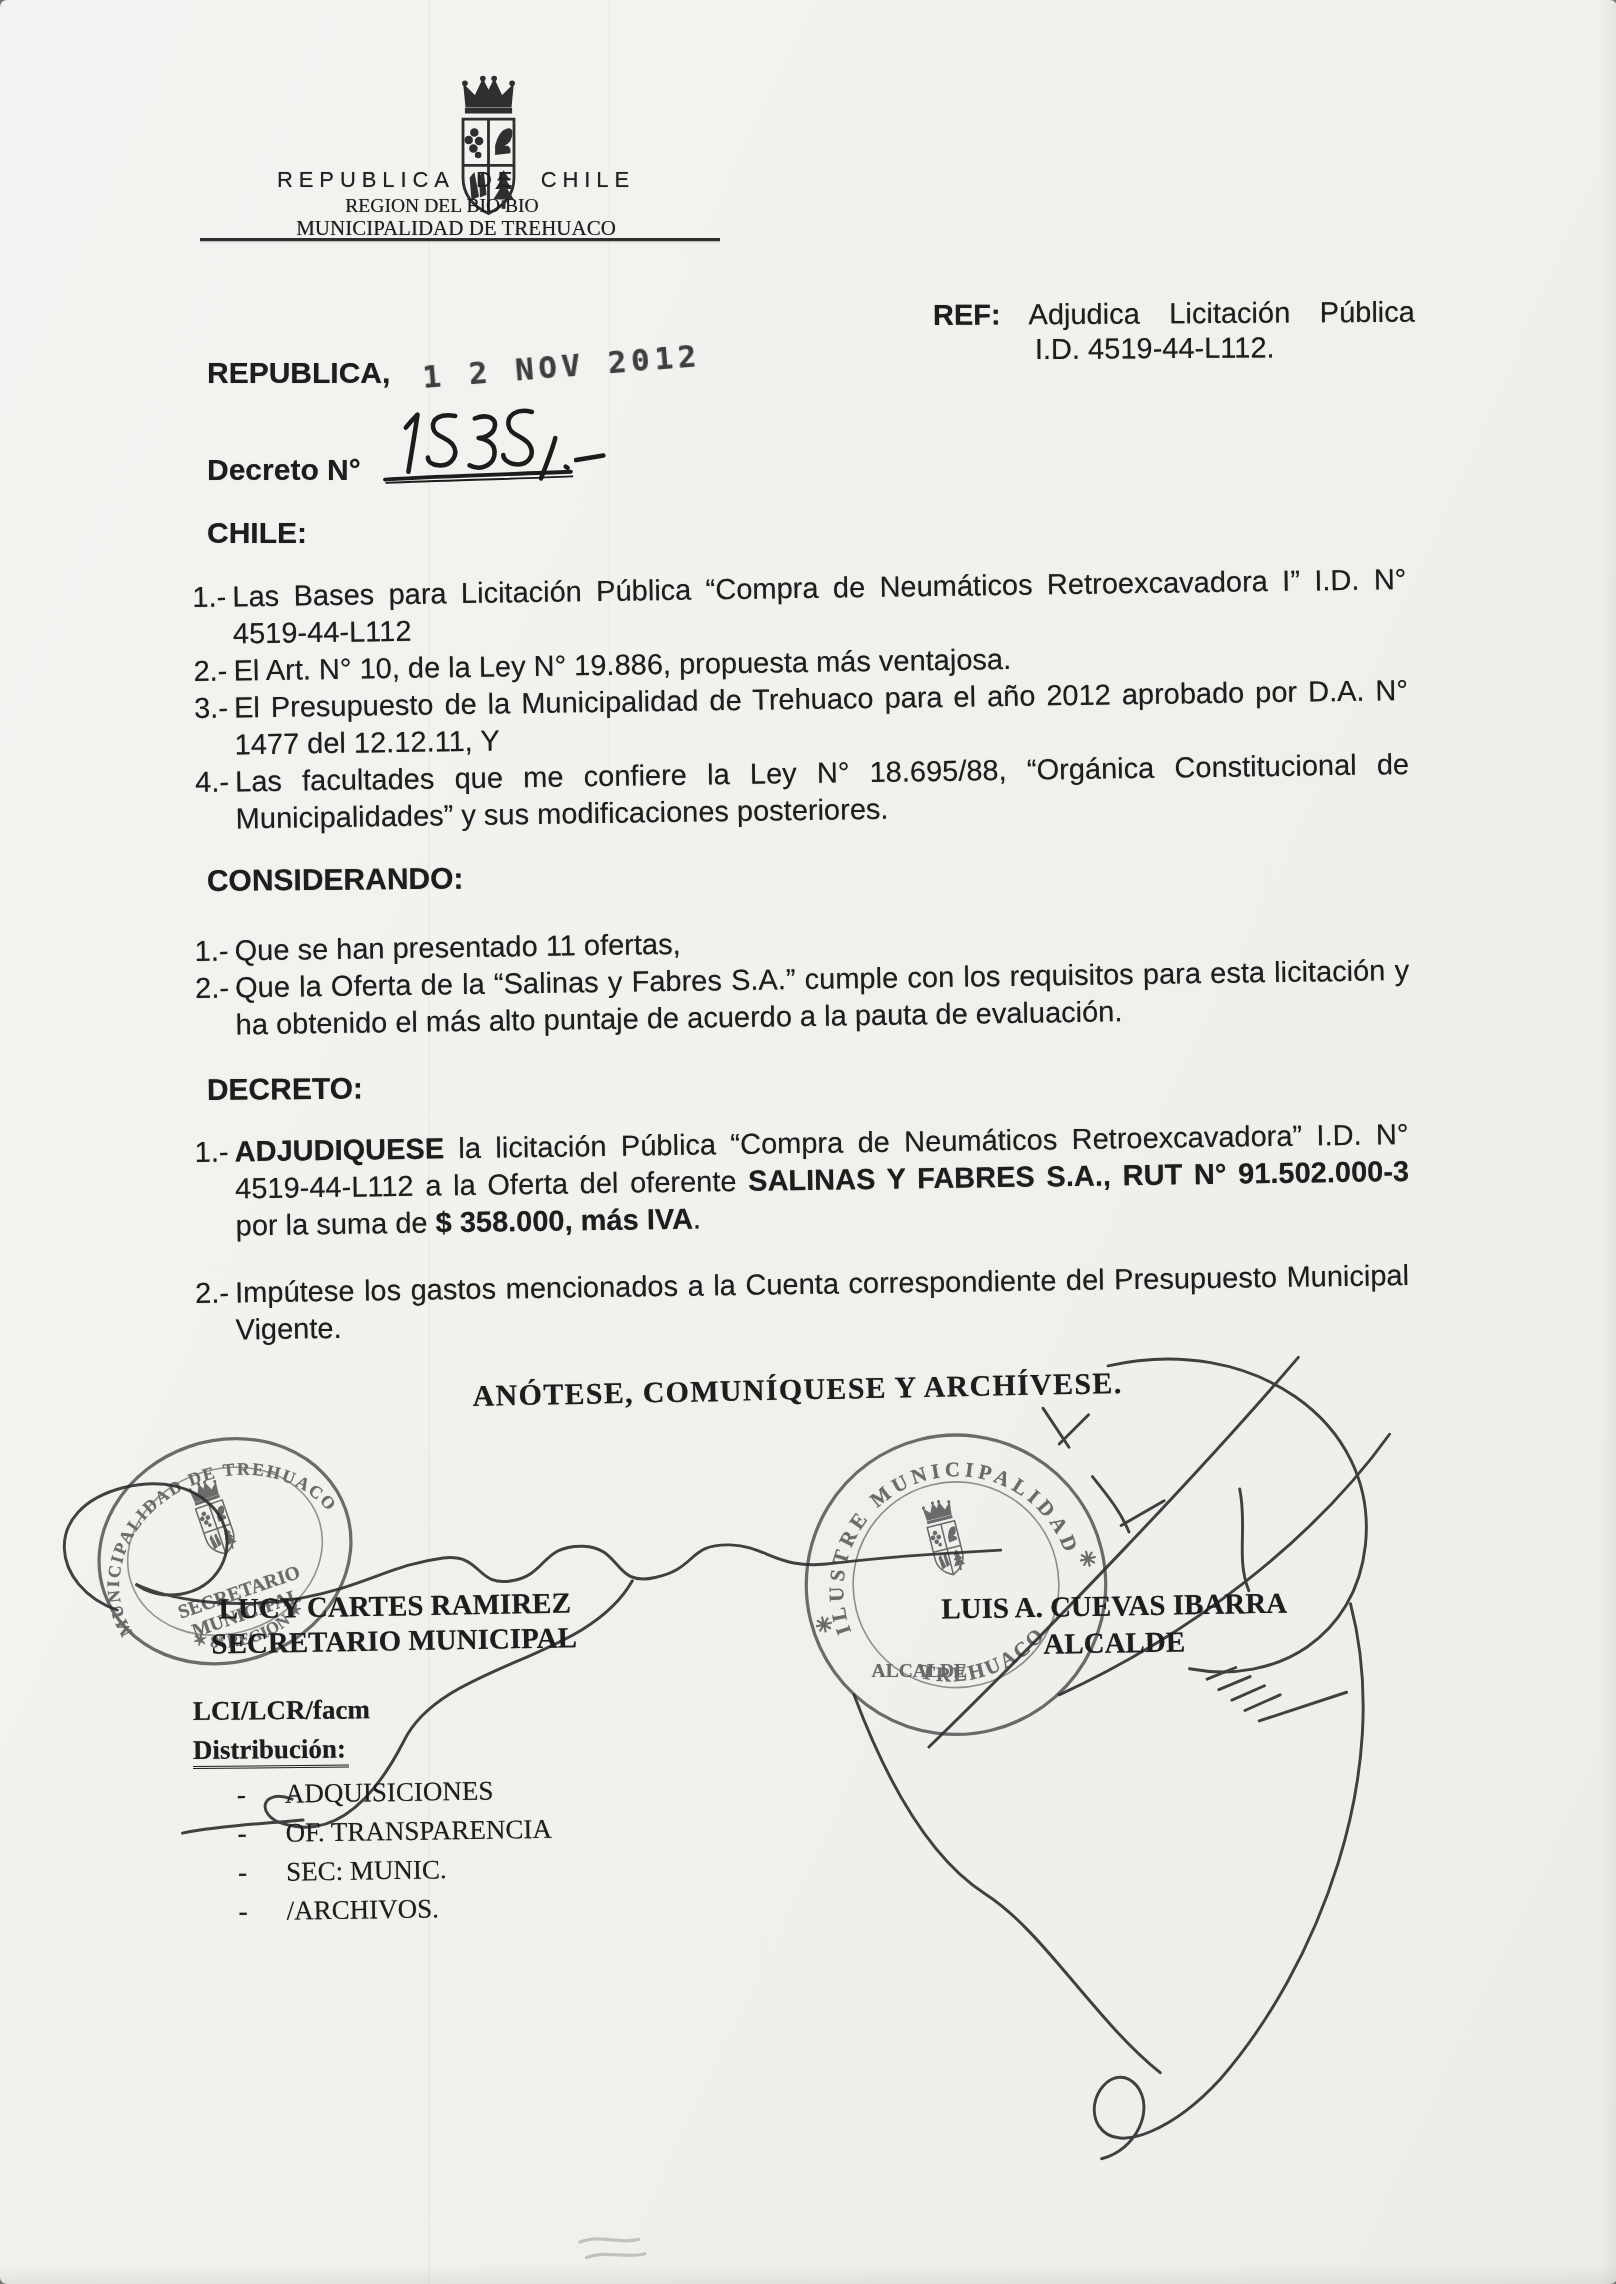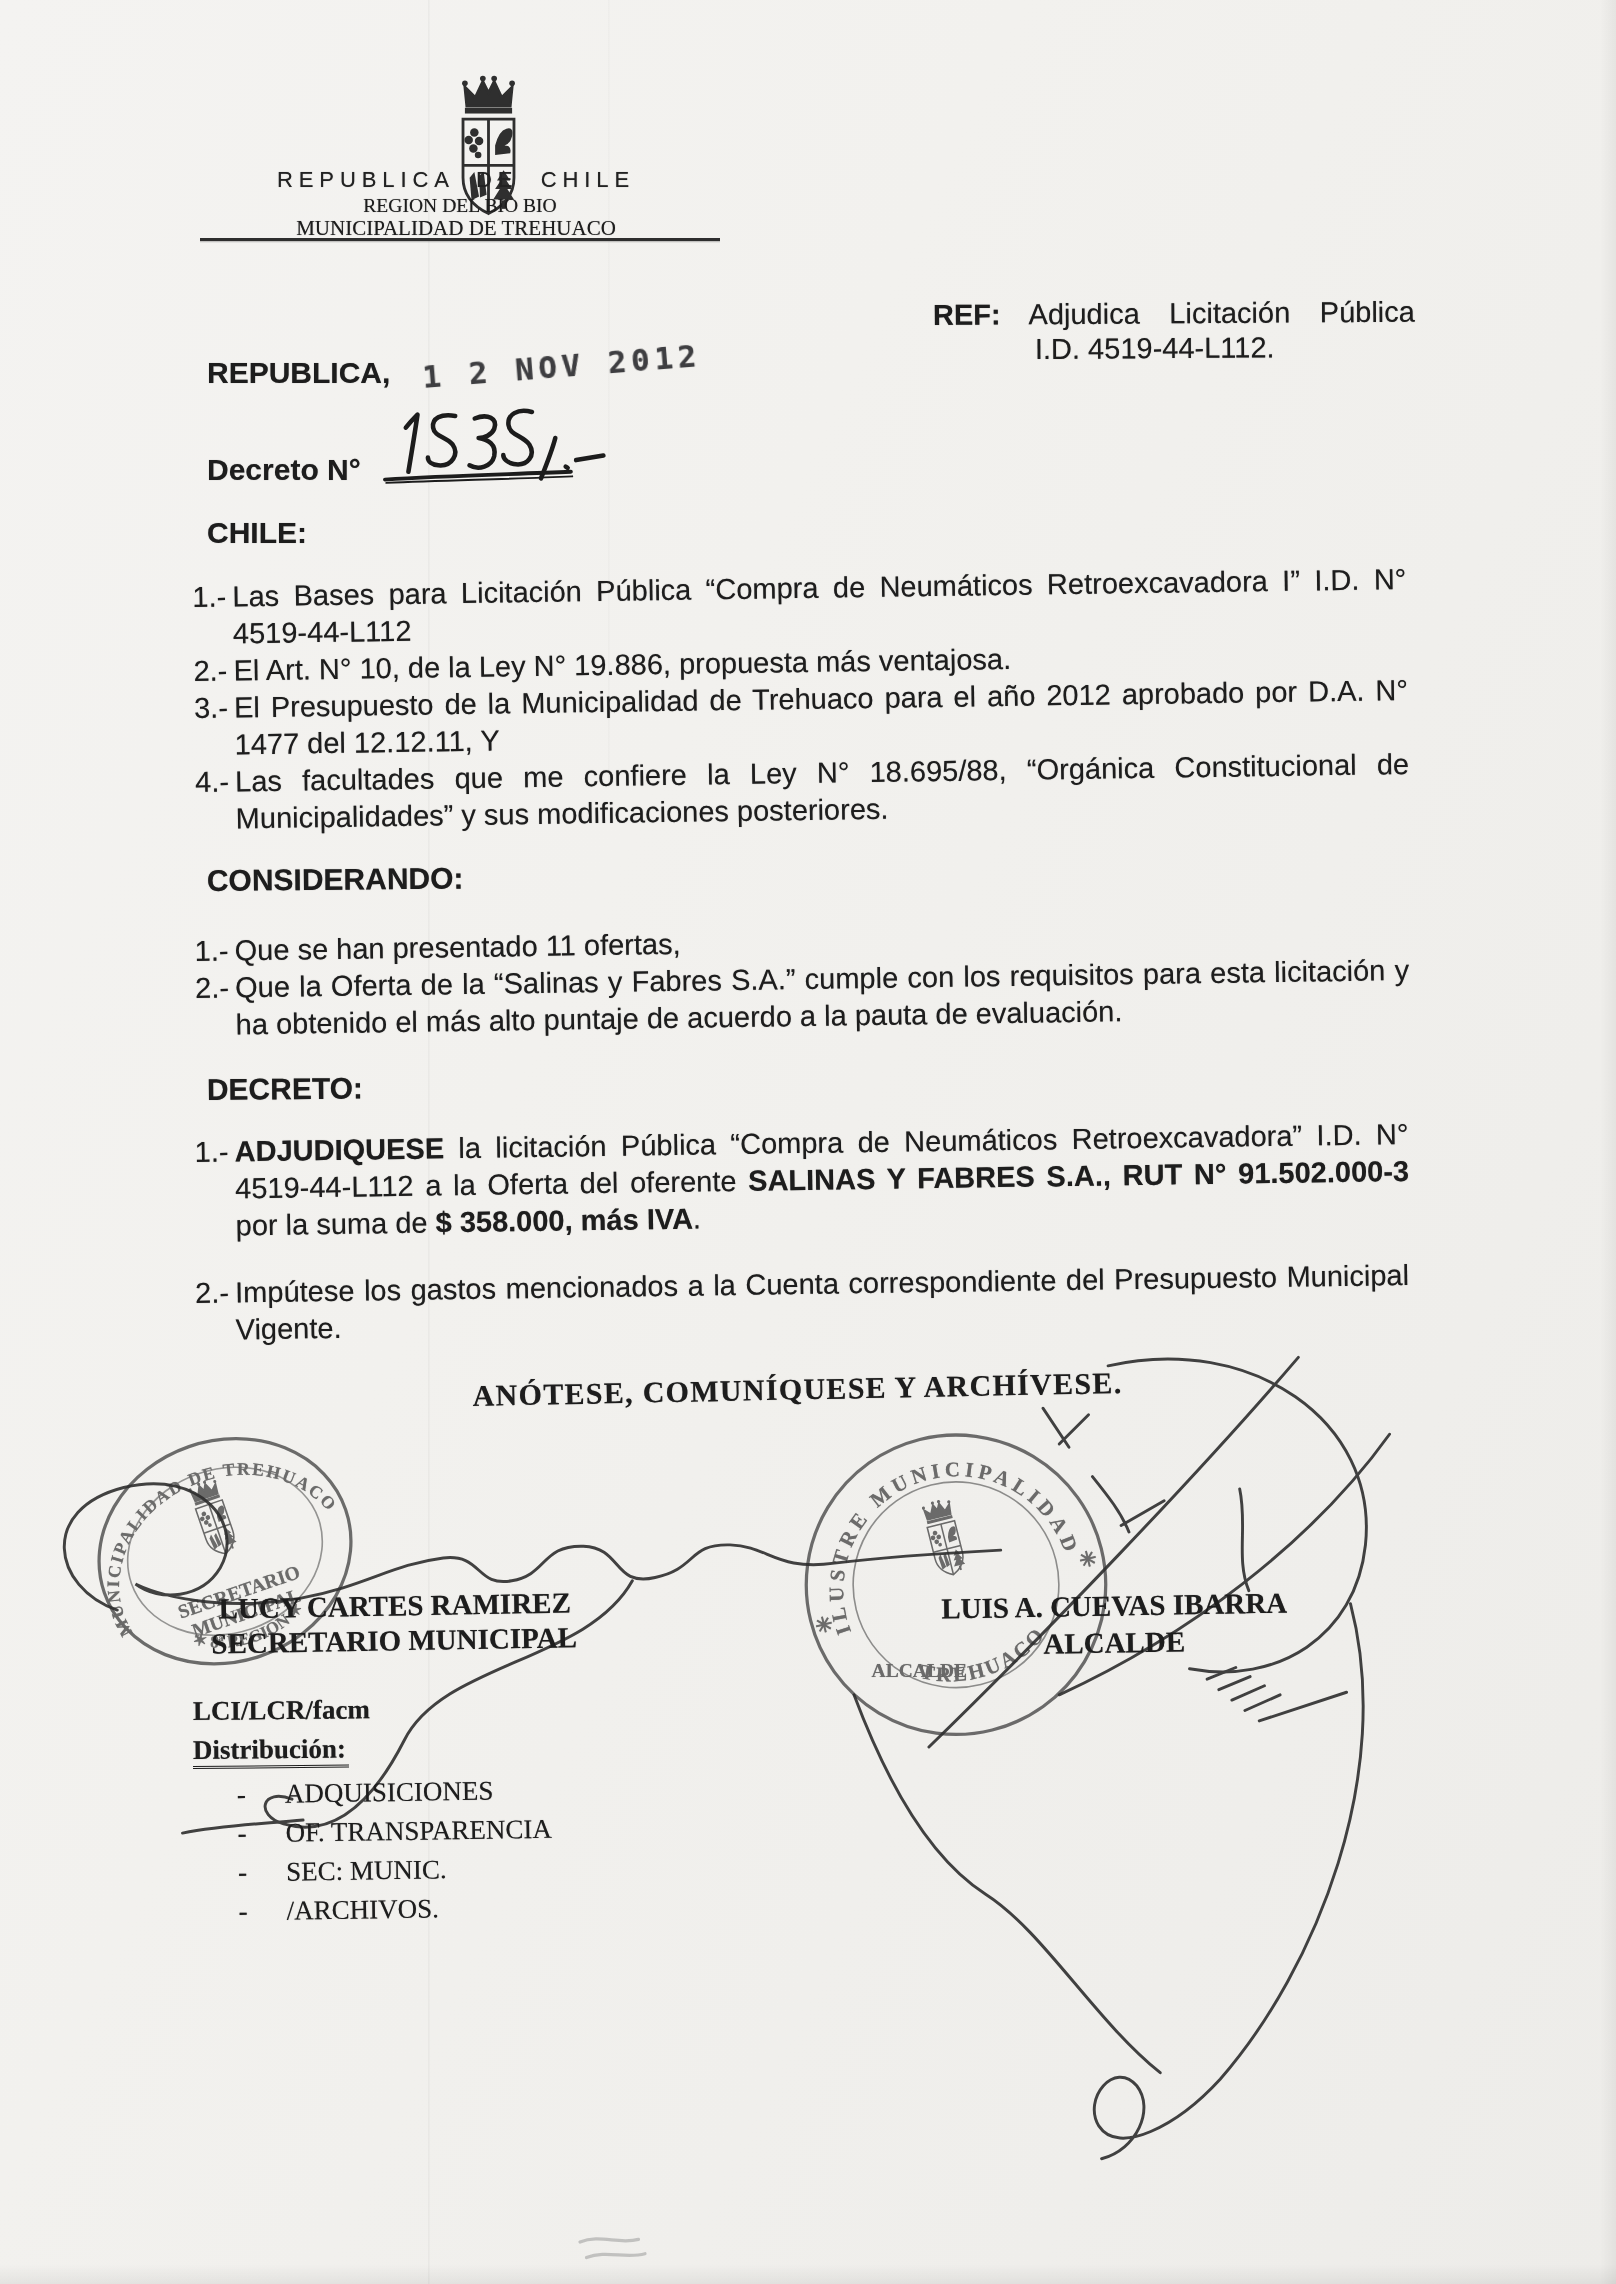--- a/index.html
+++ b/index.html
@@ -1,40 +1,40 @@
 <!DOCTYPE html>
 <html style="font-size:10.4px"><head>
 <meta charset="utf-8">
 <style>
   html,body{margin:0;padding:0;background:#777;}
   .page{
     position:relative; width:1617px; height:2284px; overflow:hidden;
     background:linear-gradient(115deg,#f4f3f1 0%,#f2f1ee 38%,#efeeeb 78%,#edecE9 100%);
-    font-family:"Liberation Sans",sans-serif; color:#1d1d1d;
+    font-family:"Liberation Sans",sans-serif; color:#1d1d1d;border-radius:7px;
   }
   .abs{position:absolute;}
   .b{font-weight:bold;}
   .sf{font-family:"Liberation Serif",serif;}
   .toner{text-shadow:0 0 0.8px rgba(25,25,25,.55);}
   .t04{transform:rotate(-0.4deg);transform-origin:left bottom;}
   .t05{transform:rotate(-0.55deg);transform-origin:left bottom;}
   .t08{transform:rotate(-0.85deg);transform-origin:left bottom;}
   .t1{transform:rotate(-1deg);transform-origin:left bottom;}
   .t12{transform:rotate(-1.15deg);transform-origin:left bottom;}
 
   
   .crease{position:absolute;top:0;width:2px;height:100%;
     background:linear-gradient(90deg,rgba(0,0,0,.02),rgba(80,80,80,.07),rgba(255,255,255,.06));}
   .crease-2{opacity:.55;height:782px;}
   .edge-r{position:absolute;right:0;top:0;width:17px;height:100%;background:linear-gradient(90deg,transparent,rgba(0,0,0,.05));}
   .edge-b{position:absolute;left:0;bottom:0;width:100%;height:19.6px;background:linear-gradient(180deg,transparent,rgba(0,0,0,.06));}
 
   
   .h-country{left:130px;top:167px;width:652px;text-align:center;font-size:22px;letter-spacing:5.9px;word-spacing:10.4px;color:#222;}
-  .h-region{left:134px;top:195px;width:652px;text-align:center;font-size:19.6px;}
+  .h-region{left:116px;top:195px;width:652px;text-align:center;font-size:19.6px;}
   .h-muni{left:130px;top:216px;width:652px;text-align:center;font-size:21px;}
   .h-rule{left:200px;top:238px;width:520px;height:2.6px;background:#2e2e2e;box-shadow:0 1.3px 0 rgba(46,46,46,.25);}
   .h-dept{left:130px;top:243px;width:652px;text-align:center;font-size:24px;letter-spacing:5.9px;word-spacing:6.5px;}
 
   
   .ref-row{left:933px;top:299px;width:482px;font-size:29px;text-align:justify;text-align-last:justify;}
   .ref-id{left:1035px;top:333px;font-size:29px;}
   .city{left:207px;top:356px;font-size:30px;}
   .date-stamp{left:422px;top:348px;font-family:"DejaVu Sans Mono",monospace;font-weight:bold;font-size:31px;
     letter-spacing:4.6px;color:#26262a;transform:rotate(-4.5deg);opacity:.88;filter:blur(0.3px);}

